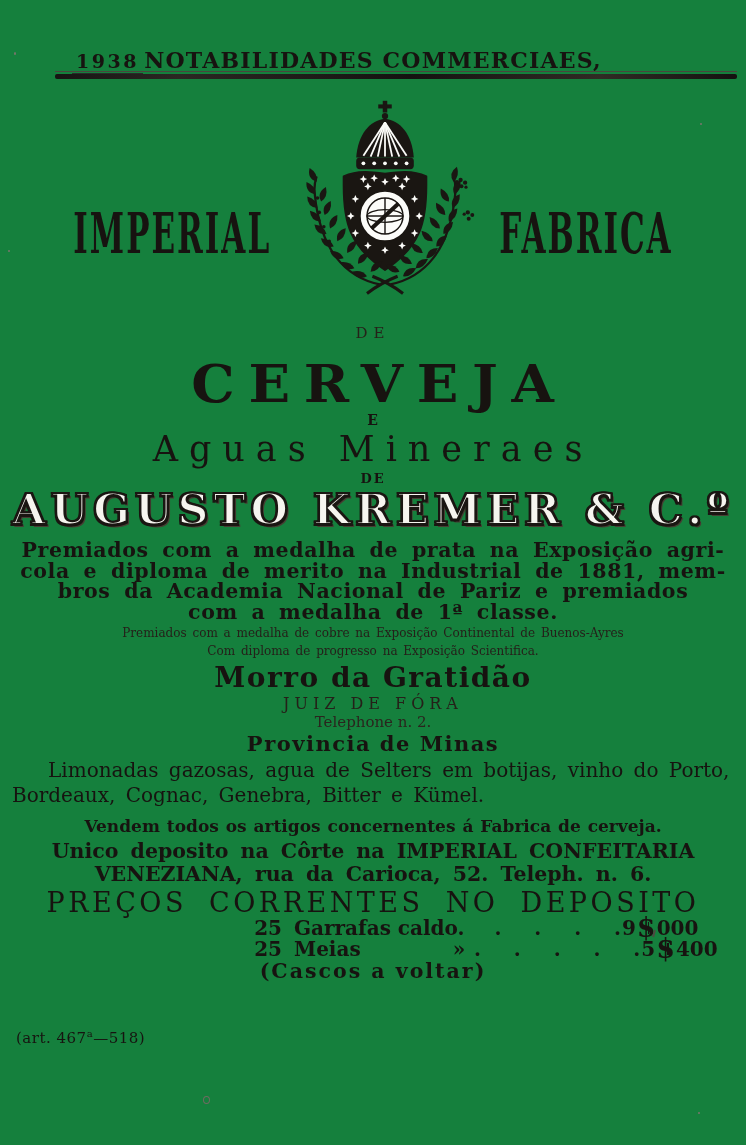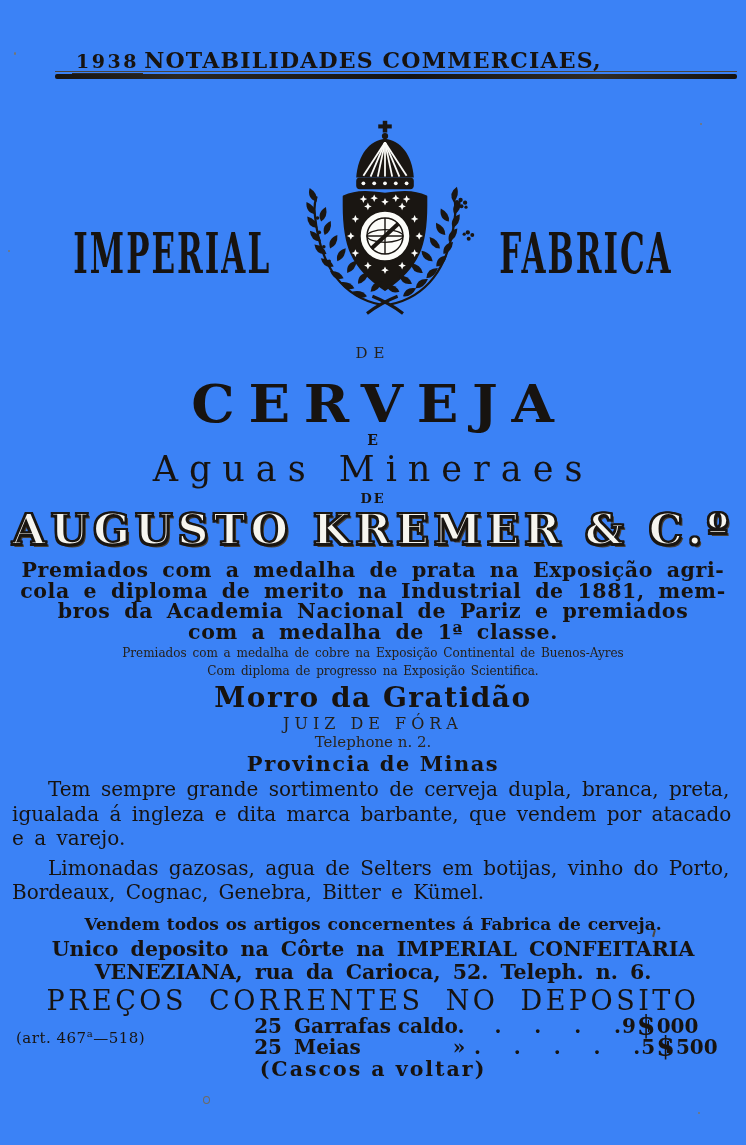--- a/index.html
+++ b/index.html
@@ -1,29 +1,29 @@
 <!DOCTYPE html>
 <html><head>
 <meta charset="utf-8">
 <style>
   html,body{margin:0;padding:0;background:#e9e7e0;}
   .page{
     position:relative;width:746px;height:1145px;margin:0 auto;
-    background:#3b82f6;color:#171310;overflow:hidden;
+    background:#15803d;color:#171310;overflow:hidden;
     font-family:"DejaVu Serif","Liberation Serif",serif;
   }
   
   .header{position:absolute;top:44px;left:0;right:0;height:34px;}
   .pagenum{position:absolute;left:72px;top:6px;font-size:19px;font-weight:bold;letter-spacing:2.5px;border-bottom:1px solid #2a2a2a;padding:0 4px 1px 4px;}
   .section-title{text-align:center;font-size:22px;font-weight:bold;letter-spacing:1.2px;padding-top:3px;}
   .rule{position:absolute;top:74px;left:55px;width:682px;height:5px;border-radius:2px;
     background:linear-gradient(90deg,#161412 0%,#2b2722 18%,#141210 52%,#302b24 80%,#141210 100%);}
   .rule:before{content:"";position:absolute;left:0;top:-3px;width:100%;height:1px;background:#4a453d;}
   
-  .content{position:absolute;top:116px;left:0;right:0;text-align:center;}
+  .content{position:absolute;top:96px;left:0;right:0;text-align:center;}
   .masthead{display:flex;justify-content:center;align-items:flex-start;gap:6px;height:215px;margin-top:3px;}
   .side-word{display:inline-block;font-weight:bold;font-size:31px;letter-spacing:2px;
     transform:scaleY(1.78);transform-origin:center;margin-top:116px;line-height:36px;white-space:nowrap;}
   .emblem{flex:0 0 auto;}
   .de-label{font-size:15px;letter-spacing:6px;color:#262119;margin-top:11px;line-height:17px;}
   .cerveja{display:inline-block;font-size:52px;font-weight:bold;letter-spacing:13px;line-height:48px;
     margin-top:18px;transform:scaleX(1.05);white-space:nowrap;text-indent:13px;}
   .e-label{font-size:14px;font-weight:bold;letter-spacing:1px;margin-top:5px;line-height:15px;}
   .aguas{font-size:35px;letter-spacing:11px;line-height:38px;margin-top:2px;white-space:nowrap;}
   .de-small{font-size:13px;font-weight:bold;letter-spacing:2px;margin-top:4px;line-height:13px;}
@@ -209,23 +209,20 @@
 bros da Academia Nacional de Pariz e premiados
 com a medalha de 1ª classe.</div>
     <div class="awards-light pre">Premiados com a medalha de cobre na Exposição Continental de Buenos-Ayres
 Com diploma de progresso na Exposição Scientifica.</div>
 
     <div class="morro">Morro da Gratidão</div>
     <div class="juiz">JUIZ DE FÓRA</div>
     <div class="tele">Telephone n. 2.</div>
     <div class="prov">Provincia de Minas</div>
 
-    <p class="bodyp pre">Tem sempre grande sortimento de cerveja dupla, branca, preta,
-igualada á ingleza e dita marca barbante, que vendem por atacado
-e a varejo.</p>
     <p class="bodyp pre second">Limonadas gazosas, agua de Selters em botijas, vinho do Porto,
 Bordeaux, Cognac, Genebra, Bitter e Kümel.</p>
 
     <div class="note">Vendem todos os artigos concernentes á Fabrica de cerveja.</div>
     <div class="depot pre">Unico deposito na Côrte na IMPERIAL CONFEITARIA
 VENEZIANA, rua da Carioca, 52. Teleph. n. 6.</div>
 
     <div class="precos">PREÇOS CORRENTES NO DEPOSITO</div>
 
     <div class="price-rows">
@@ -234,21 +231,21 @@
         <span class="plabel">Garrafas caldo.</span>
         <span class="ditto"></span>
         <span class="dots">.    .    .    .</span>
         <span class="price"><span>9</span><span class="cifrao">$</span><span>000</span></span>
       </div>
       <div class="price-row">
         <span class="qty">25</span>
         <span class="plabel">Meias</span>
         <span class="ditto">»</span>
         <span class="dots">.    .    .    .    .</span>
-        <span class="price"><span>5</span><span class="cifrao">$</span><span>500</span></span>
+        <span class="price"><span>5</span><span class="cifrao">$</span><span>400</span></span>
       </div>
     </div>
 
     <div class="cascos">(Cascos a voltar)</div>
   </div>
 
   <div class="footnote"><span>(art. 467</span><sup>a</sup><span>—518)</span></div>
 
   <div class="speck" style="left:14px;top:52px;width:2px;height:3px;"></div>
   <div class="speck" style="left:8px;top:250px;width:2px;height:2px;"></div>

